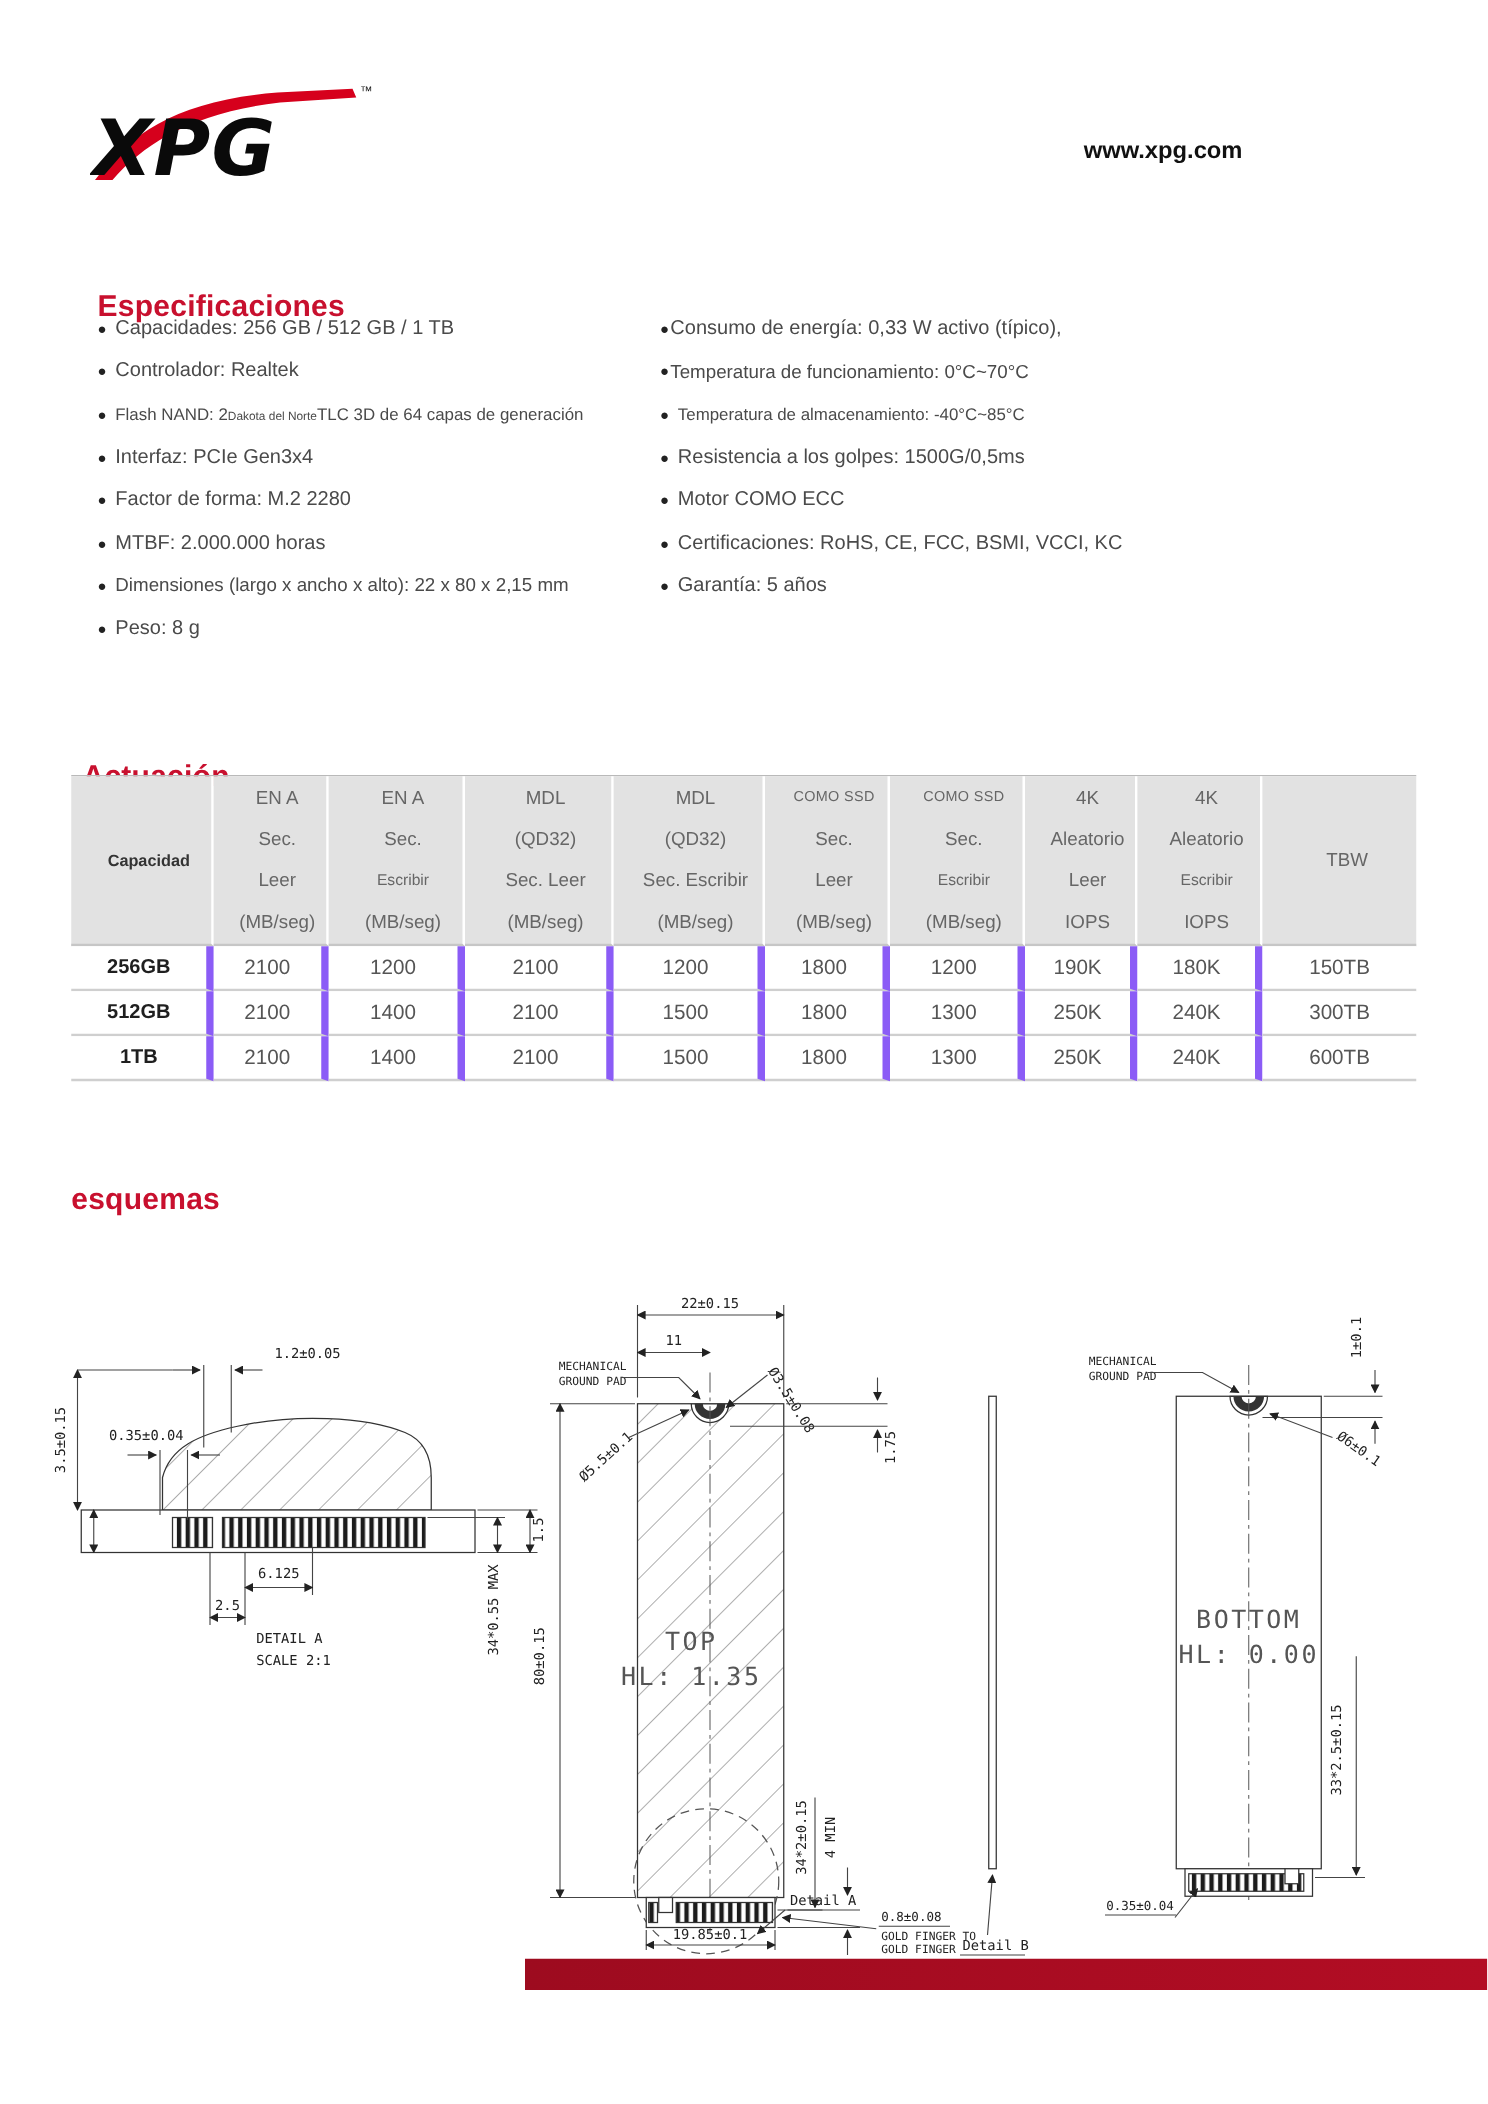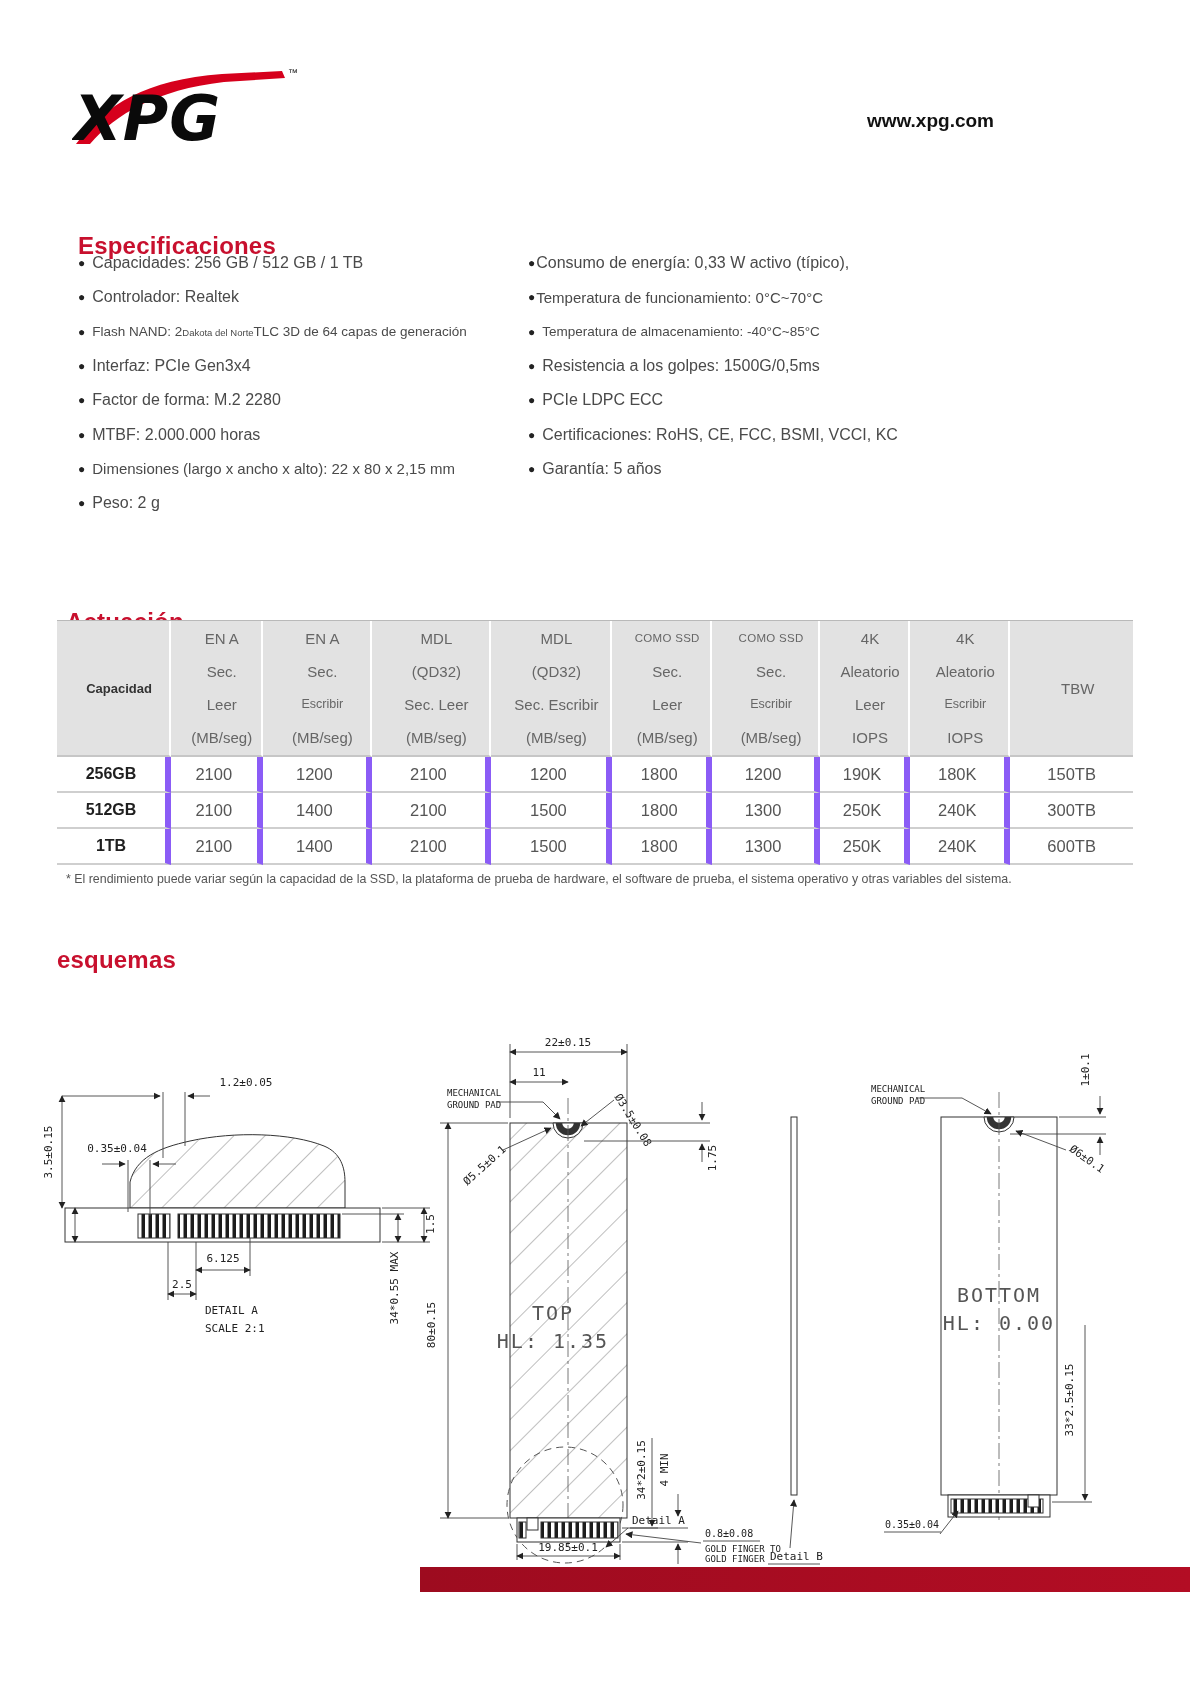--- a/index.html
+++ b/index.html
@@ -92,21 +92,21 @@
     <li>
         <span class="blt">●</span>
         <span>MTBF: 2.000.000 horas</span>
       </li>
     <li class="md">
         <span class="blt">●</span>
         <span>Dimensiones (largo x ancho x alto): 22 x 80 x 2,15 mm</span>
       </li>
     <li>
         <span class="blt">●</span>
-        <span>Peso: 2 g</span>
+        <span>Peso: 8 g</span>
       </li>
   </ul>
 
   <ul class="spec-list" id="spec-right">
     <li class="nb">
         <span class="blt">●</span>
         <span>Consumo de energía: 0,33 W activo (típico),</span>
       </li>
     <li class="nb md">
         <span class="blt">●</span>
@@ -115,21 +115,21 @@
     <li class="small">
         <span class="blt">●</span>
         <span>Temperatura de almacenamiento: -40°C~85°C</span>
       </li>
     <li>
         <span class="blt">●</span>
         <span>Resistencia a los golpes: 1500G/0,5ms</span>
       </li>
     <li>
         <span class="blt">●</span>
-        <span>PCIe LDPC ECC</span>
+        <span>Motor COMO ECC</span>
       </li>
     <li>
         <span class="blt">●</span>
         <span>Certificaciones: RoHS, CE, FCC, BSMI, VCCI, KC</span>
       </li>
     <li>
         <span class="blt">●</span>
         <span>Garantía: 5 años</span>
       </li>
   </ul>
@@ -239,21 +239,20 @@
         <td>1500</td>
         <td>1800</td>
         <td>1300</td>
         <td>250K</td>
         <td>240K</td>
         <td>600TB</td>
       </tr>
     </tbody>
       </table>
   </div>
-  <div class="footnote">* El rendimiento puede variar según la capacidad de la SSD, la plataforma de prueba de hardware, el software de prueba, el sistema operativo y otras variables del sistema.</div>
 
   <h2 class="sec-h" id="h-sch">esquemas</h2>
 
   <svg class="schem" width="1190" height="660" viewBox="0 950 1190 660">
     <defs>
       <pattern id="hatch" patternUnits="userSpaceOnUse" width="22" height="22" patternTransform="rotate(45)">
         <rect width="22" height="22" fill="#fff"></rect>
         <line x1="0" y1="0" x2="0" y2="22" stroke="#8a8a8a" stroke-width="1.1"></line>
       </pattern>
       <pattern id="pins" patternUnits="userSpaceOnUse" width="7" height="26">

